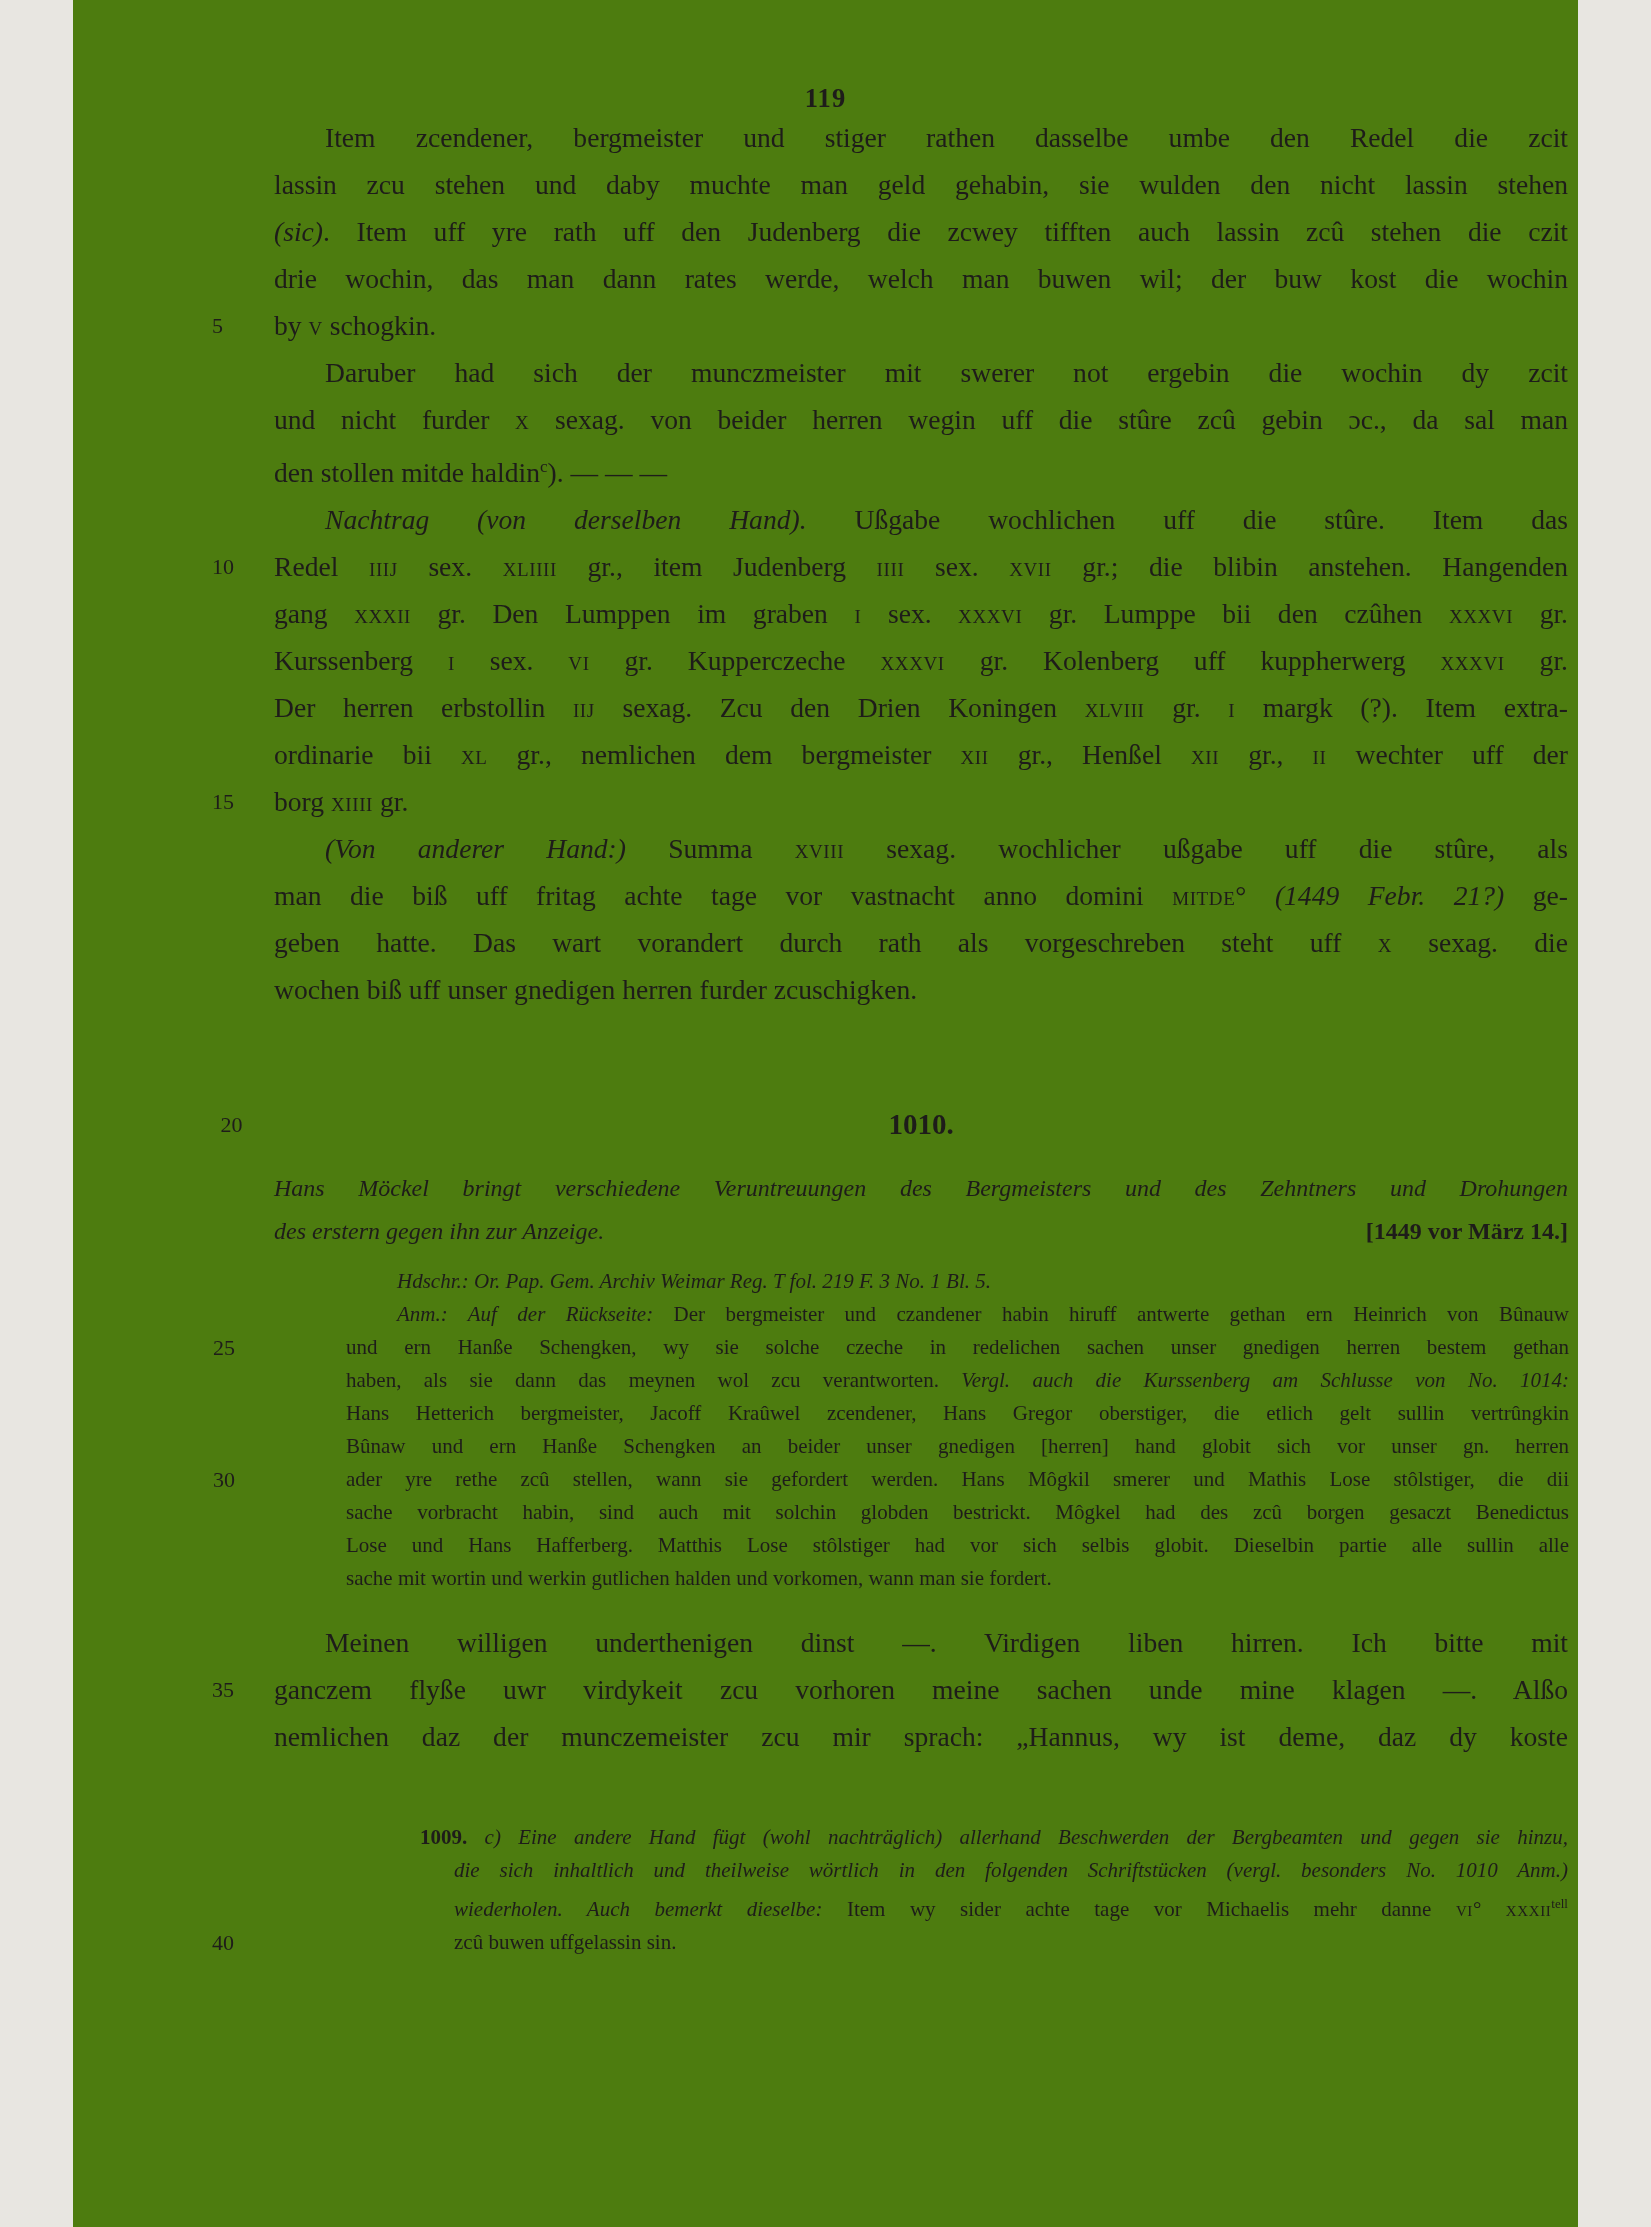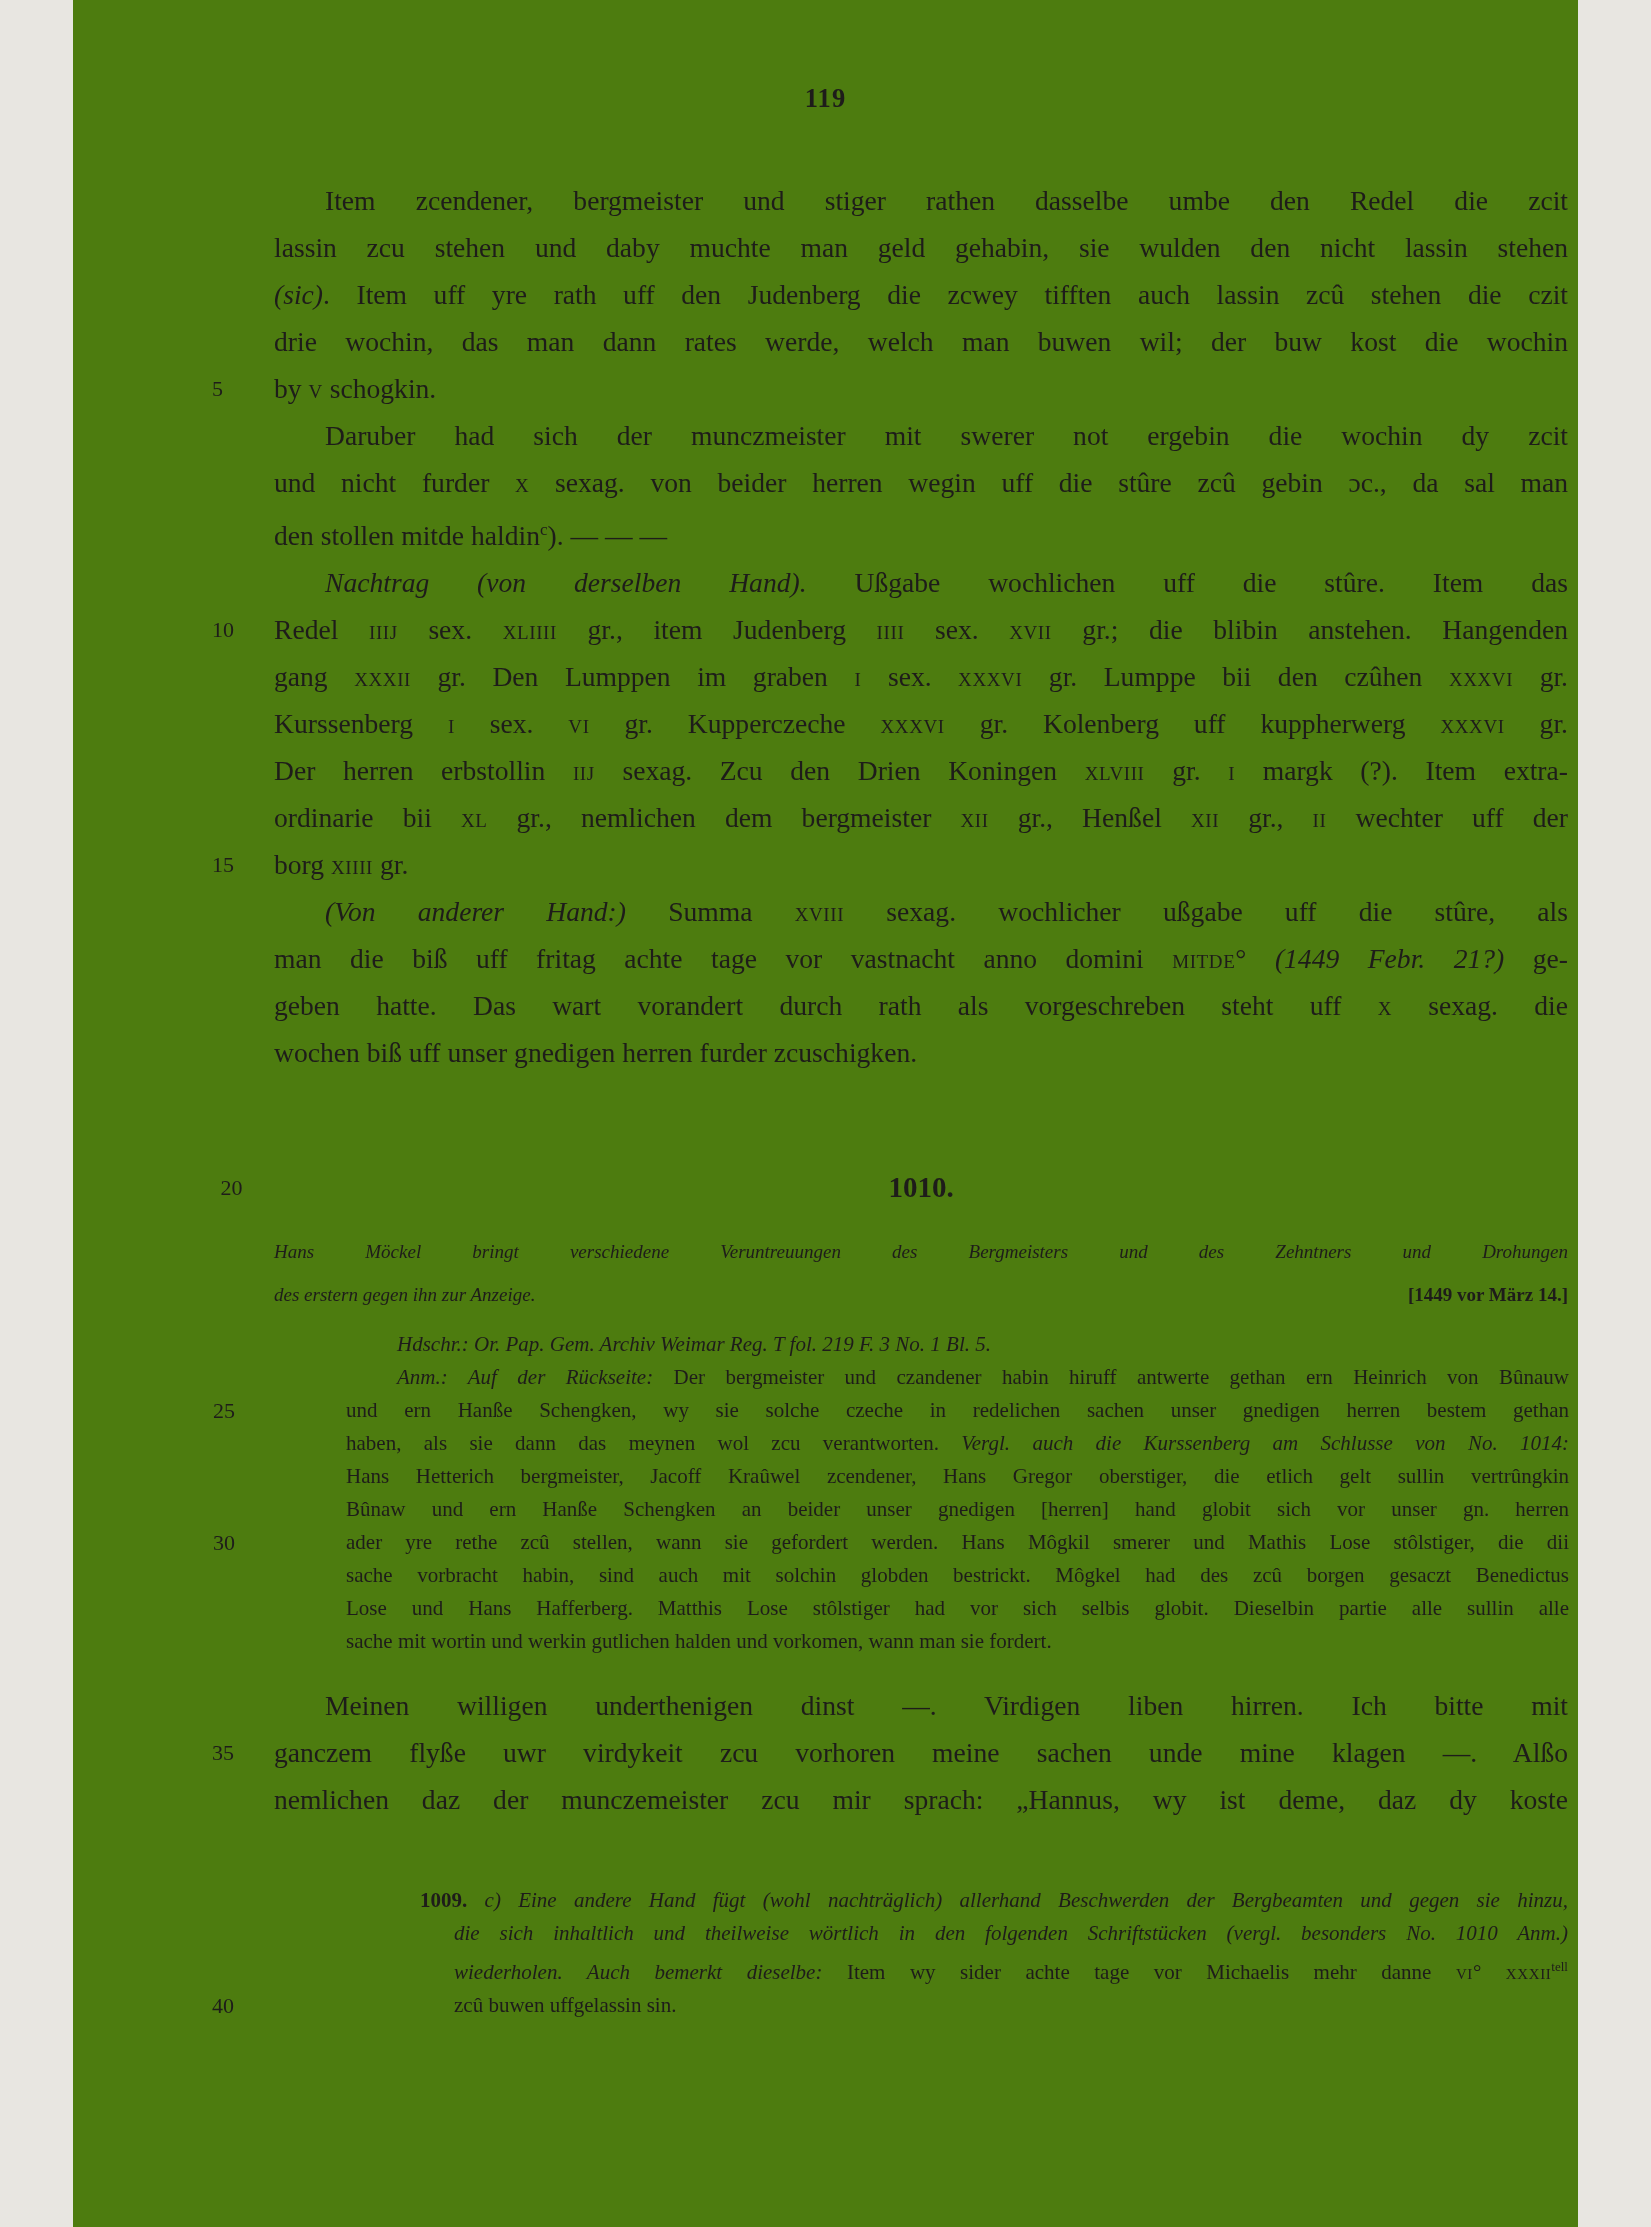--- a/index.html
+++ b/index.html
@@ -13,27 +13,26 @@
     overflow:hidden;
   }
   .pagenum {
     margin-top:83px;
     height:31px; line-height:31px;
     text-align:center;
     font-size:26.5px; font-weight:bold; letter-spacing:1.1px;
   }
   .maincol {
     position:relative;
-    margin-top:63px;
     margin-left:201px;
     width:1294px;
   }
   .body-text { font-size:27.6px; line-height:47px; }
   .heading   { margin-top:88px; font-size:29px; line-height:47px; font-weight:bold; }
-  .summary   { margin-top:19px;  font-size:19px; line-height:43px; }
+  .summary   { margin-top:19px;  font-size:24px; line-height:43px; }
   .small     { font-size:21px; line-height:33px; }
   .hdschr    { margin-top:12px; margin-left:72px; width:1223px; }
   .anm       { margin-left:72px; width:1223px; }
   .petition  { margin-top:24px; }
   .footnote  { margin-top:61px; margin-left:146px; width:1148px; }
 
   .line { position:relative; text-align:justify; text-align-last:justify; }
   .line.last   { text-align-last:left; }
   .line.center { text-align:center; text-align-last:center; }
   .line.indent { text-indent:51px; }

